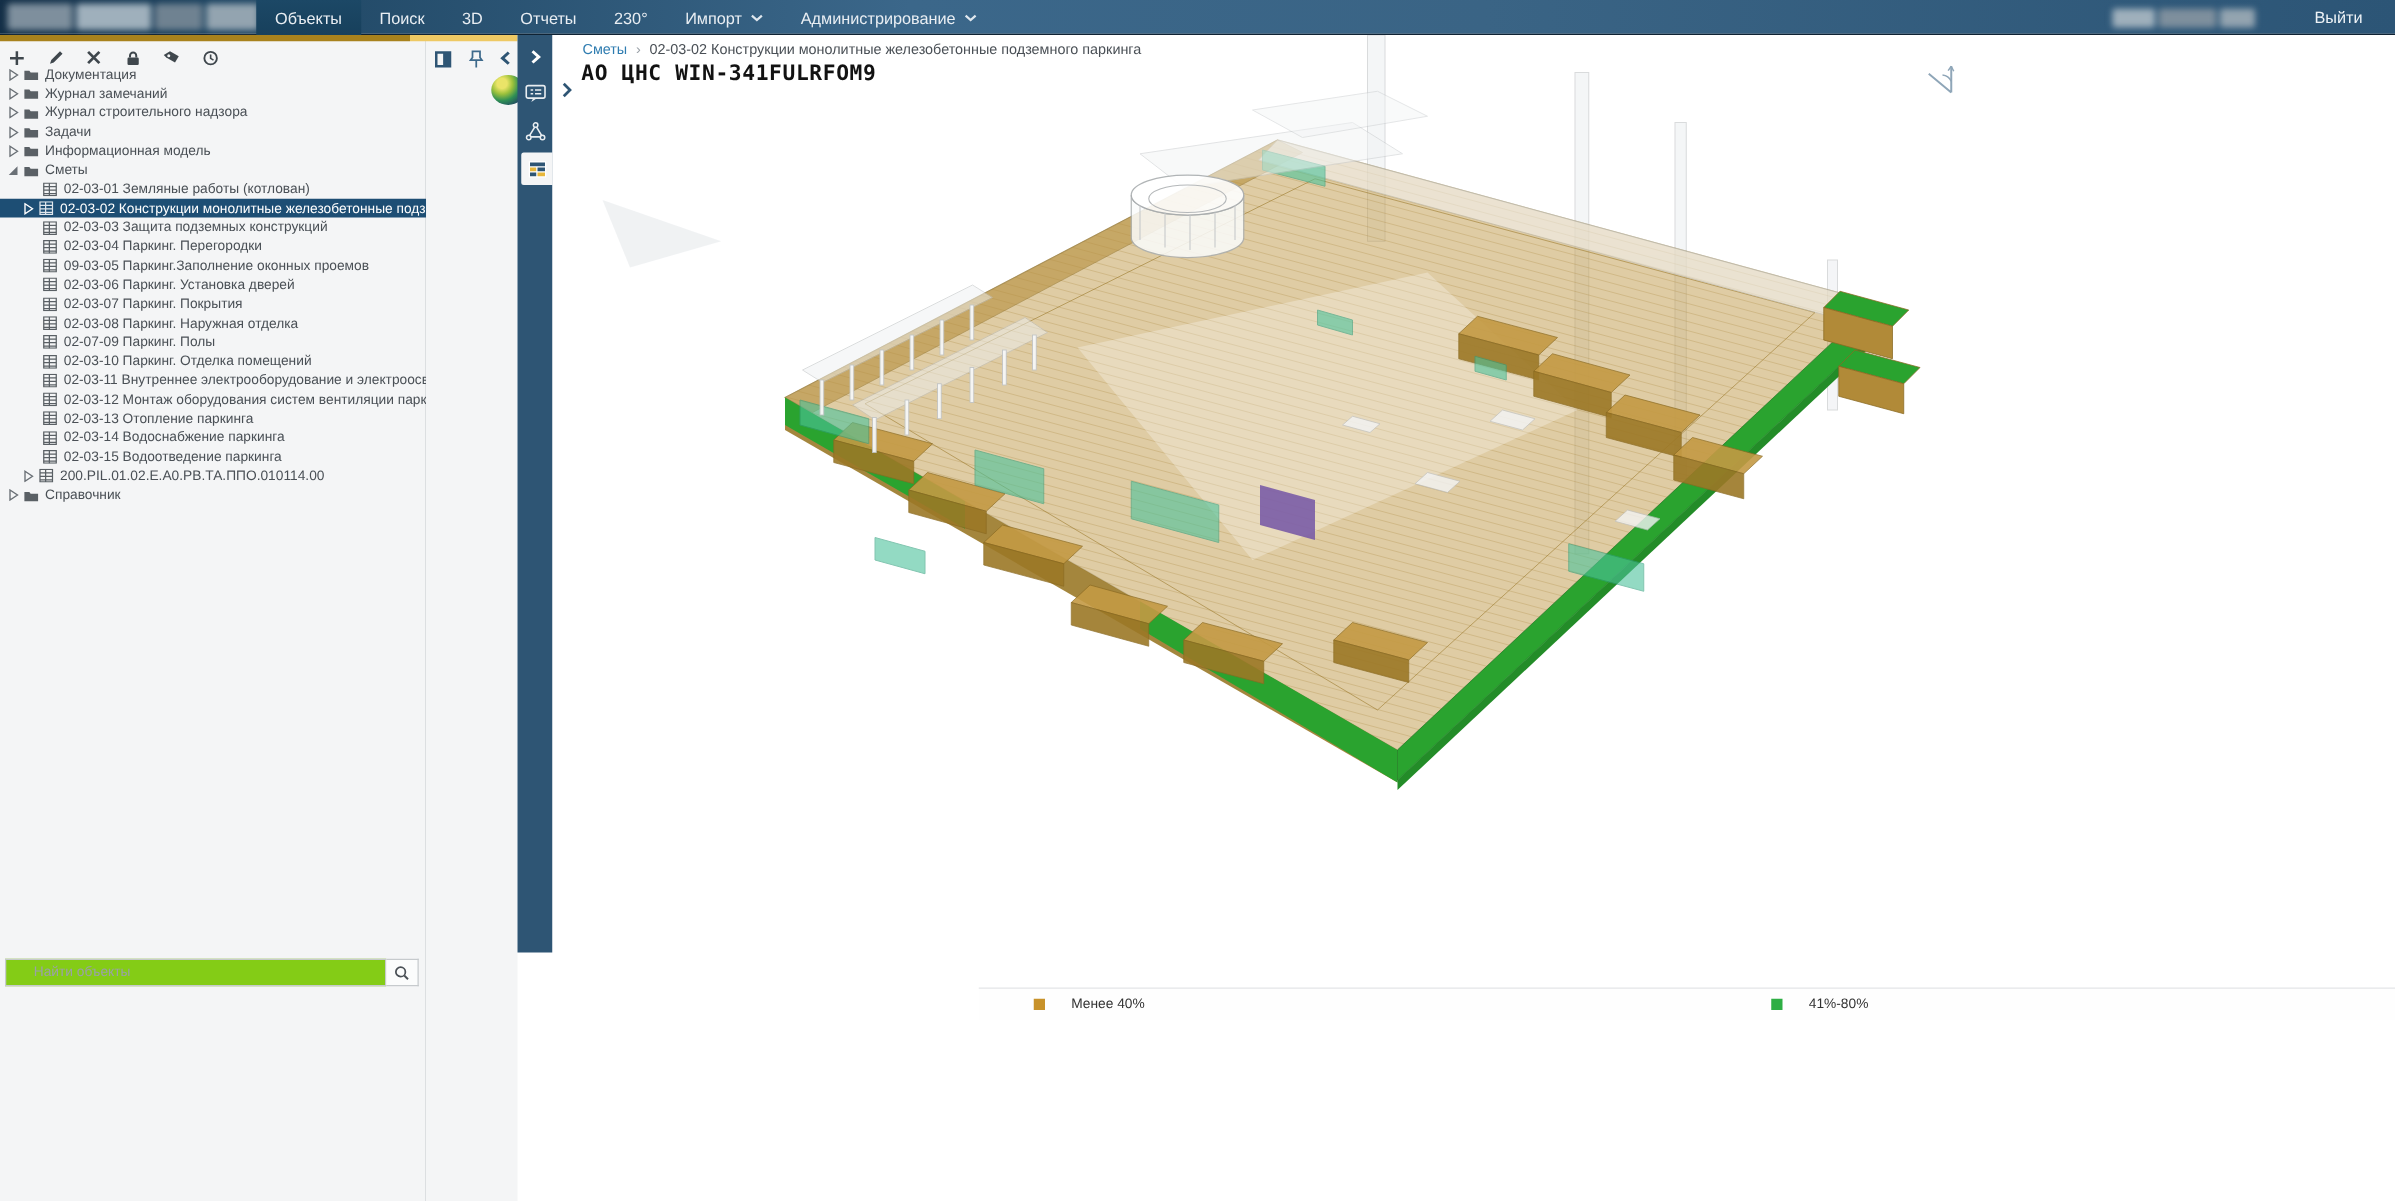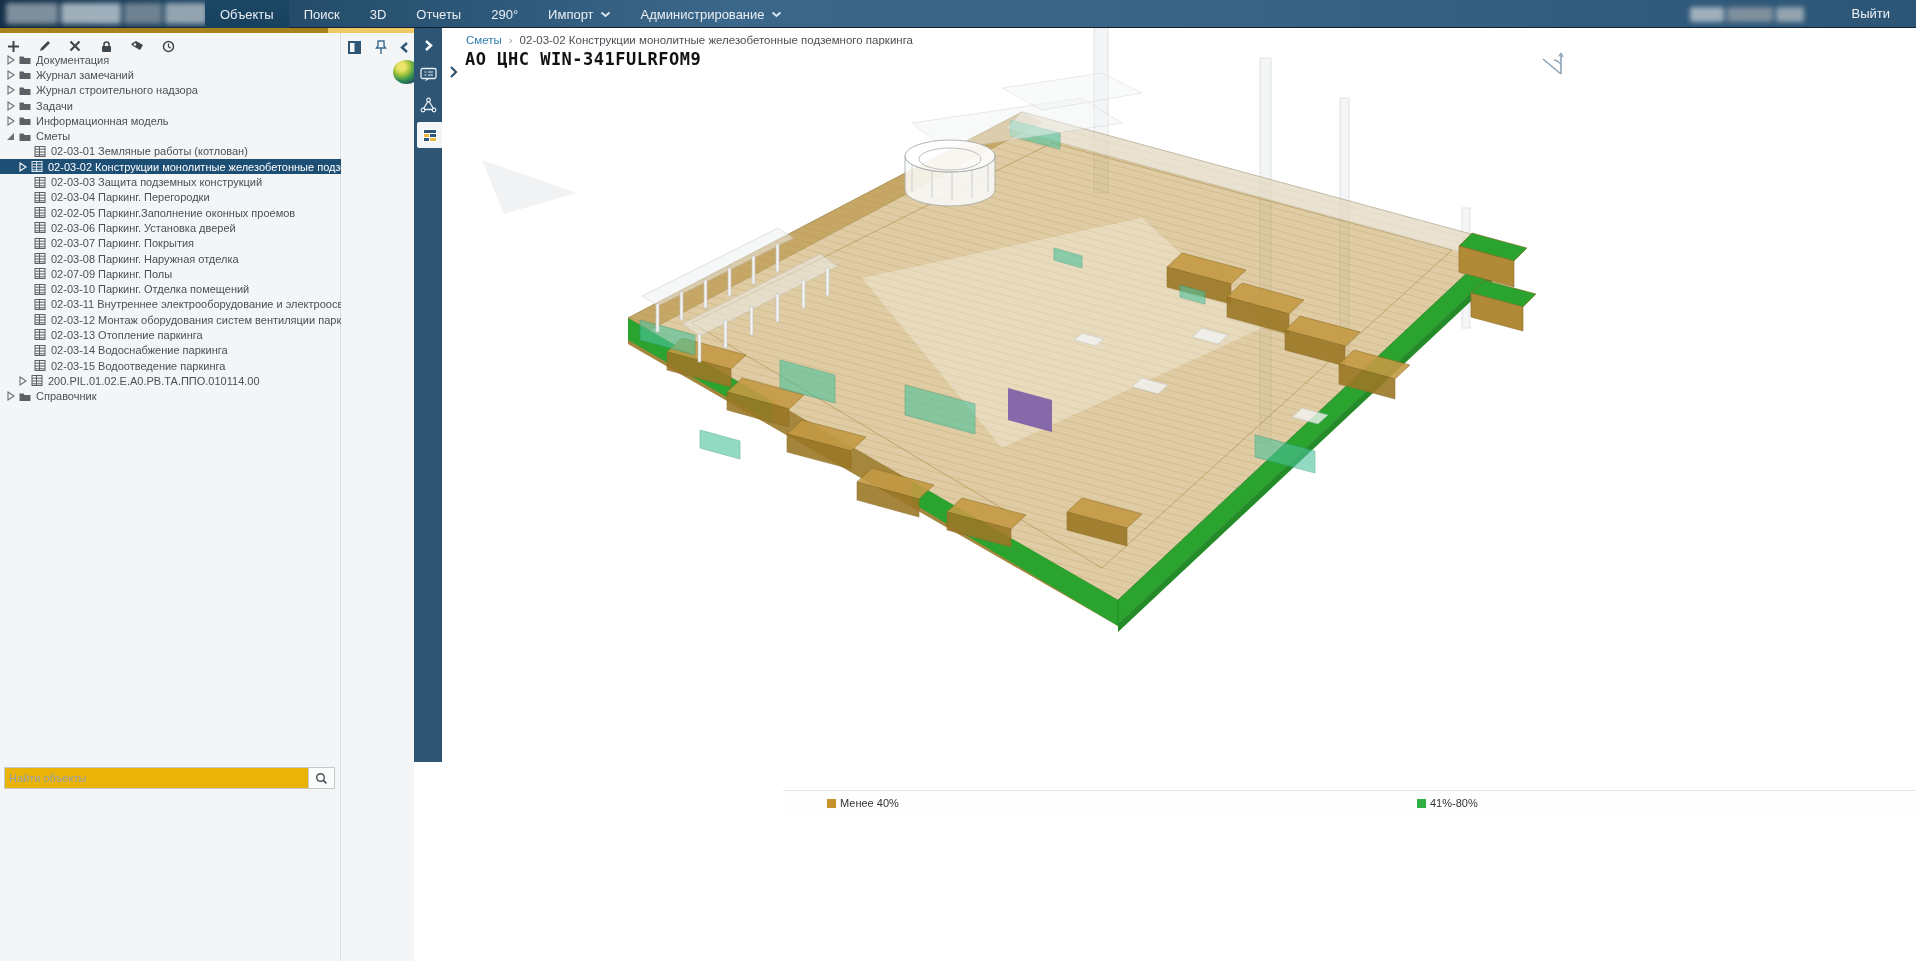--- a/index.html
+++ b/index.html
@@ -42,22 +42,22 @@
           font-size:11px; color:#4a5056; white-space:nowrap; cursor:pointer; overflow:hidden; }
   .trow .caret { width:10px; height:10px; margin-right:3px; flex:none; }
   .trow .ticon { width:12px; height:11px; margin-right:5px; flex:none; }
   .trow.lv0 { padding-left:6px; }
   .trow.lv1 { padding-left:18px; }
   .trow.lv1.nocaret { padding-left:21px; }
   .trow.sel { background:#1d4e74; color:#fff; }
   .caret.hidden { visibility:hidden; }
 
   #tree-search { position:absolute; left:4px; bottom:172px; display:flex; }
-  #search-input { width:305px; height:22px; border:1px solid #c6cacd; background:#eab308;
-                  font-size:11px; padding:0 4px; color:#333; outline:none;
+  #search-input { width:305px; height:22px; border:1px solid #c6cacd; background:#84cc16;
+                  font-size:11px; padding:0 22px; color:#333; outline:none;
                   font-family:"Liberation Sans",sans-serif; }
   #search-input::placeholder { color:#9aa1a8; }
   #search-btn { width:26px; height:22px; border:1px solid #c6cacd; border-left:none; background:#fbfcfc;
                 display:flex; align-items:center; justify-content:center; cursor:pointer; }
 
   #gutter-icons { position:absolute; left:347px; top:40px; width:64px; height:18px; }
   .g-ico { position:absolute; top:0; cursor:pointer; }
   #sphere-logo { position:absolute; left:393px; top:60px; width:27px; height:24px; border-radius:50%;
     background:radial-gradient(circle at 32% 28%, #eae468 0 16%, #9cc13c 34%, #2f8f55 55%, #214a62 78%, #152a3d 100%);
     filter:blur(.4px); }
@@ -76,21 +76,21 @@
   #breadcrumb .bc-root { color:#2e7cb0; cursor:pointer; }
   #breadcrumb .bc-sep { color:#9aa1a8; }
   #watermark { position:absolute; left:23px; top:21px; z-index:5;
                font-family:"DejaVu Sans Mono", monospace; font-weight:bold;
                font-size:17px; letter-spacing:.5px; color:#121212; }
   #pane-expander { position:absolute; left:6px; top:37px; z-index:5; cursor:pointer; }
   #angle-tool { position:absolute; left:1097px; top:22px; z-index:5; cursor:pointer; }
 
   #legend-bar { position:absolute; left:341px; top:762px; width:1575px; height:26px;
                 background:#fefefe; border-top:1px solid #e3e5e7; }
-  .legend-item { position:absolute; top:6px; display:flex; align-items:center; gap:4px;
+  .legend-item { position:absolute; top:6px; display:flex; align-items:center; gap:21px;
                  font-size:11px; color:#333; }
   .legend-item i { width:9px; height:9px; display:block; }
 </style>
 </head>
 <body>
 
 <div id="app">
 
   <div id="topbar">
     <div id="logo-redact" class="redact">
@@ -114,21 +114,21 @@
           <span class="lbl">3D</span>
 
   </span>
 
   <span class="tab">
           <span class="lbl">Отчеты</span>
 
   </span>
 
   <span class="tab">
-          <span class="lbl">290°</span>
+          <span class="lbl">230°</span>
 
   </span>
 
   <span class="tab">
           <span class="lbl">Импорт</span>
     <svg class="chev" width="11" height="7">
             <path d="M1.5 1.5l4 3.5 4-3.5" stroke="#dfe7ee" stroke-width="1.8" fill="none"></path>
           </svg>
   </span>
 
@@ -282,21 +282,21 @@
           </svg>
     <span class="lbl">02-03-04 Паркинг. Перегородки</span>
   </div>
 
   <div class="trow lv1 nocaret">
     <svg class="caret hidden" width="10" height="10" style="color: rgb(106, 112, 118);"></svg>
     <svg class="ticon" width="12" height="11" style="color: rgb(90, 96, 101);">
             <rect x="1" y="0.5" width="10" height="10" fill="none" stroke="currentColor" stroke-width="1"></rect>
             <path d="M1 3.2h10M1 6h10M1 8.8h10M5.5 0.5v10" stroke="currentColor" stroke-width="1"></path>
           </svg>
-    <span class="lbl">02-02-05 Паркинг.Заполнение оконных проемов</span>
+    <span class="lbl">09-03-05 Паркинг.Заполнение оконных проемов</span>
   </div>
 
   <div class="trow lv1 nocaret">
     <svg class="caret hidden" width="10" height="10" style="color: rgb(106, 112, 118);"></svg>
     <svg class="ticon" width="12" height="11" style="color: rgb(90, 96, 101);">
             <rect x="1" y="0.5" width="10" height="10" fill="none" stroke="currentColor" stroke-width="1"></rect>
             <path d="M1 3.2h10M1 6h10M1 8.8h10M5.5 0.5v10" stroke="currentColor" stroke-width="1"></path>
           </svg>
     <span class="lbl">02-03-06 Паркинг. Установка дверей</span>
   </div>

